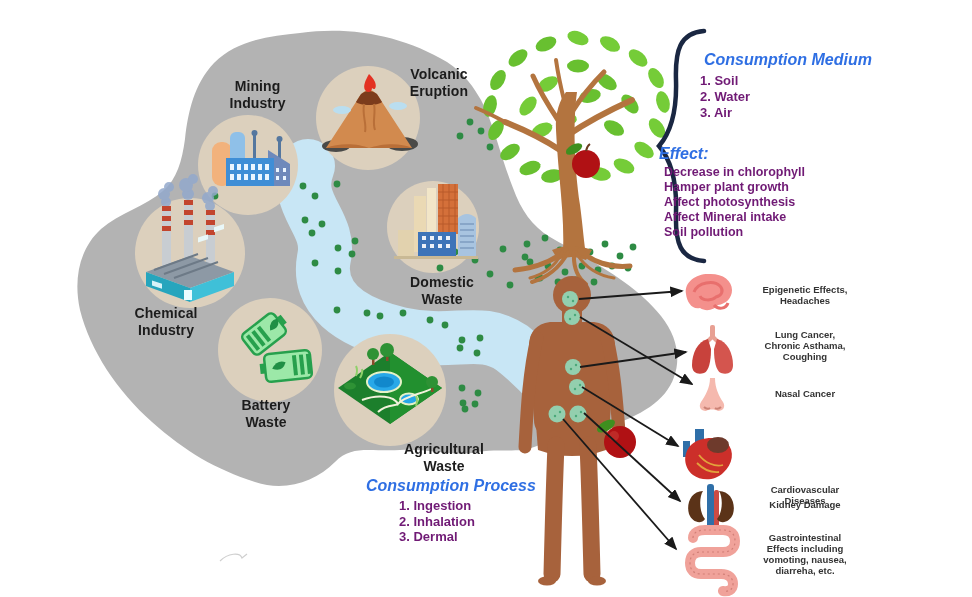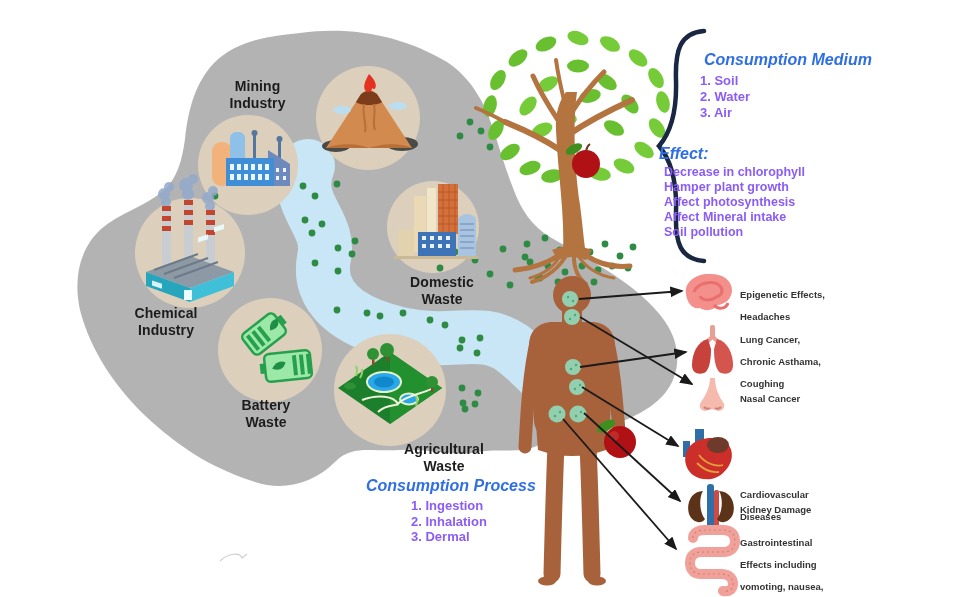--- a/index.html
+++ b/index.html
@@ -2,25 +2,25 @@
 <html><head>
 <meta charset="utf-8">
 <style>
   html,body{margin:0;padding:0;background:#ffffff;}
   .stage{position:relative;width:972px;height:597px;background:#ffffff;overflow:hidden;
          font-family:"Liberation Sans",sans-serif;}
   svg.scene{position:absolute;left:0;top:0;}
   .lbl{position:absolute;font-weight:bold;color:#1c1c1c;white-space:pre-line;
        text-align:center;font-size:14px;line-height:1.2;letter-spacing:.1px;}
   .panel-title{position:absolute;font-weight:bold;color:#2f6fe3;font-size:16px;white-space:nowrap;font-style:italic;}
-  .panel-list{position:absolute;font-weight:bold;color:#8b5cf6;font-size:13px;line-height:16px;white-space:pre-line;}
+  .panel-list{position:absolute;font-weight:bold;color:#701a75;font-size:13px;line-height:16px;white-space:pre-line;}
   .effect-list{font-size:12.5px;line-height:15px;}
-  .process-list{line-height:15.5px;margin-left:12px;}
-  .health-lbl{position:absolute;font-weight:bold;color:#333333;font-size:9.5px;line-height:22px;
-              white-space:pre-line;text-align:left;width:130px;}
+  .process-list{line-height:15.5px;}
+  .health-lbl{position:absolute;font-weight:bold;color:#333333;font-size:9.5px;line-height:11px;
+              white-space:pre-line;text-align:center;width:130px;}
 </style>
 </head>
 <body>
 
 <div class="stage">
 
 <svg class="scene" width="972" height="597" viewBox="0 0 972 597">
   <defs>
     <marker id="ah" markerWidth="9" markerHeight="8" refX="6.5" refY="3" orient="auto">
       <path d="M0,0 L7.5,3 L0,6 Z" fill="#1a1a1a"></path>
@@ -384,20 +384,22 @@
   <g transform="translate(683,528)">
     <path d="M10,10 C10,4 16,2 22,2 L40,2 C48,2 52,6 52,13 C52,20 48,24 40,24 L18,24 C11,24 7,28 7,35 C7,42 11,46 18,46 L38,46 C46,46 50,50 50,56 C50,62 45,64 40,63" fill="none" stroke="#f0a29a" stroke-width="10" stroke-linecap="round"></path>
     <path d="M10,10 C10,4 16,2 22,2 L40,2 C48,2 52,6 52,13 C52,20 48,24 40,24 L18,24 C11,24 7,28 7,35 C7,42 11,46 18,46 L38,46 C46,46 50,50 50,56 C50,62 45,64 40,63" fill="none" stroke="#d17f77" stroke-width="1.2" stroke-dasharray="2,3"></path>
   </g>
 
   <path d="M220,561 C228,553 240,552 242,558 L247,554" stroke="#cfcfcf" stroke-width="1.2" fill="none"></path>
 </svg>
 
 <div class="lbl" style="left:210px;top:78px;width:95px;">Mining
 Industry</div>
+<div class="lbl" style="left:393px;top:66px;width:92px;">Volcanic
+Eruption</div>
 <div class="lbl" style="left:118px;top:305px;width:96px;">Chemical
 Industry</div>
 <div class="lbl" style="left:396px;top:274px;width:92px;">Domestic
 Waste</div>
 <div class="lbl" style="left:220px;top:397px;width:92px;">Battery
 Waste</div>
 <div class="lbl" style="left:393px;top:441px;width:102px;">Agricultural
 Waste</div>
 
 <div class="panel-title" style="left:704px;top:51px;">Consumption Medium</div>

